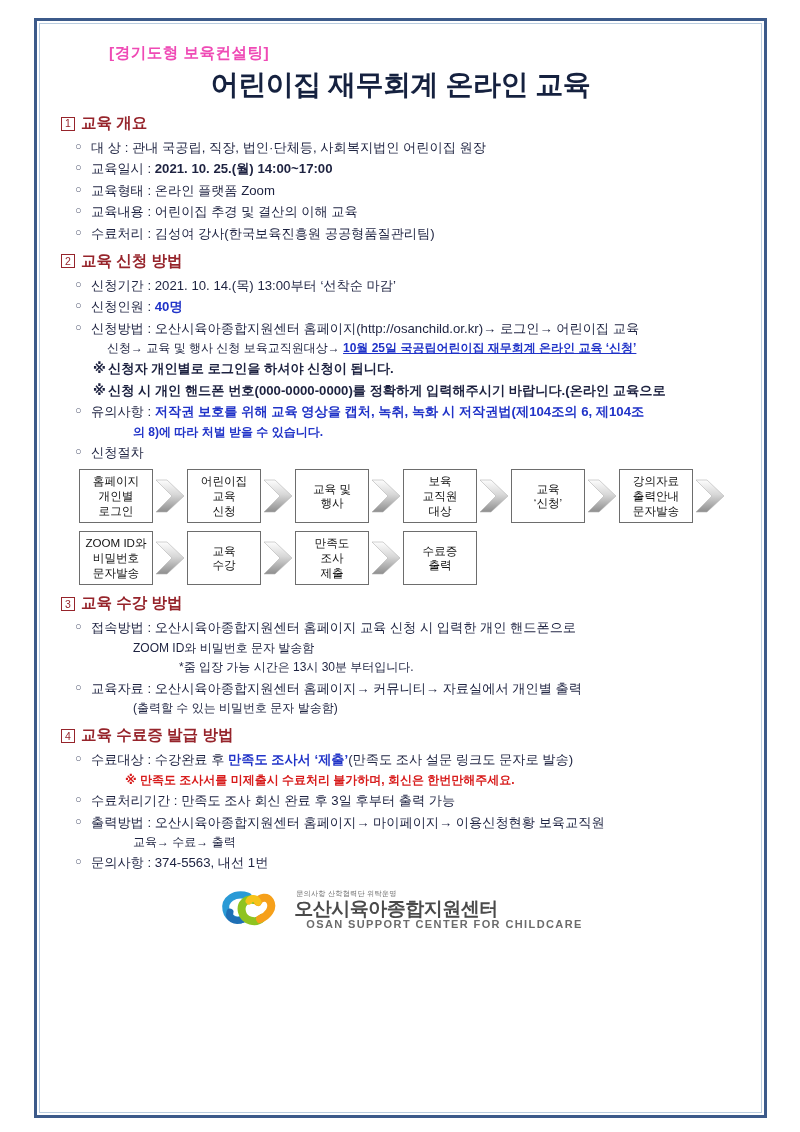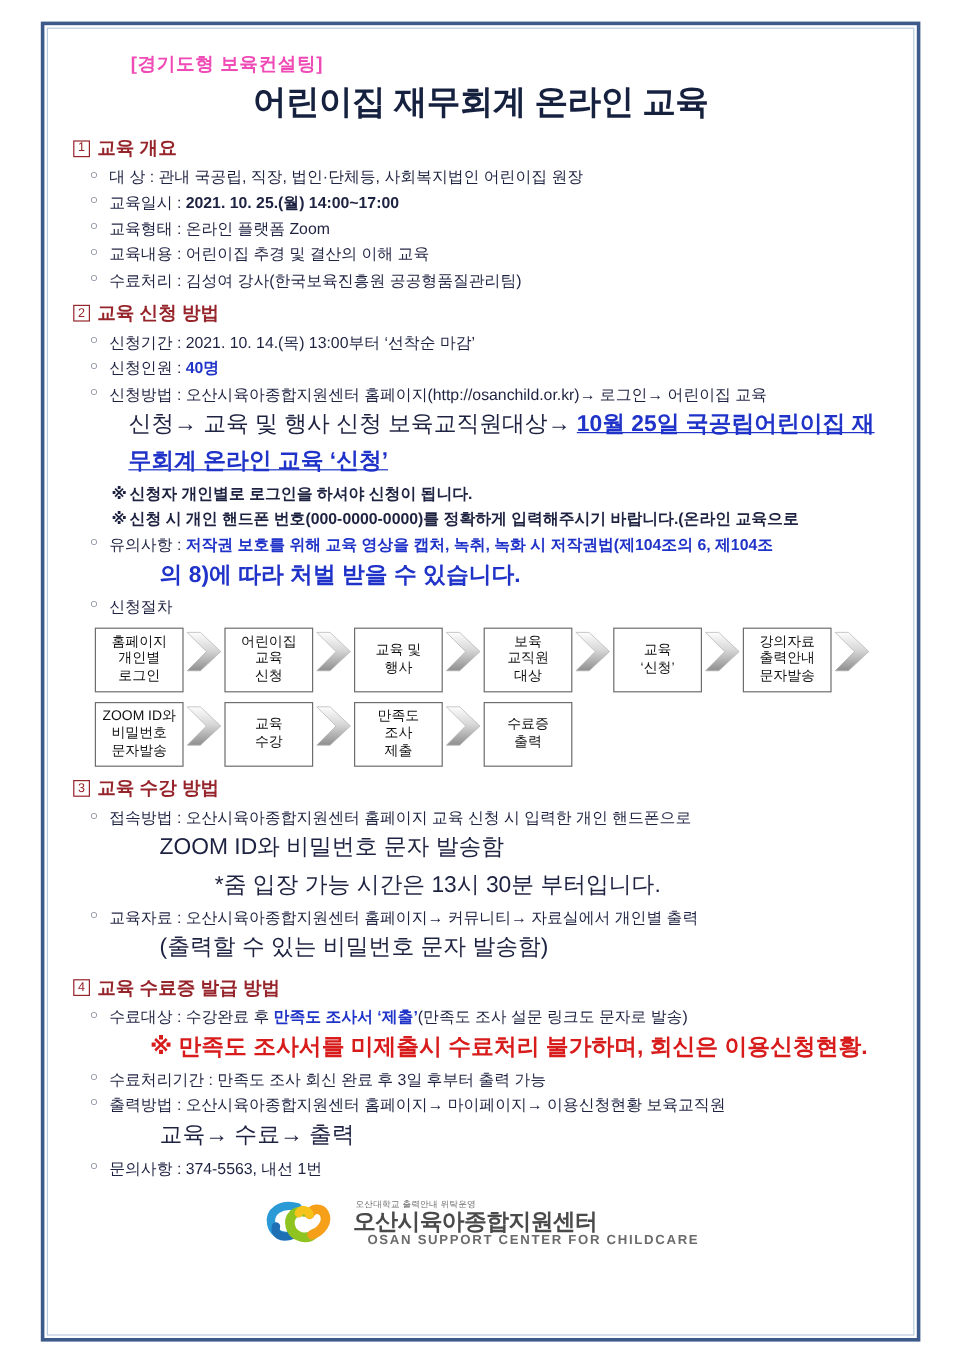--- a/index.html
+++ b/index.html
@@ -103,21 +103,21 @@
   .bullet {
     flex: 0 0 auto;
     width: 16px;
     font-size: 11px;
     color: #555b74;
     line-height: 1.75;
   }
   .line-text { flex: 1 1 auto; }
   .cont {
     margin-left: 48px;
-    font-size: 19px;
+    font-size: 12px;
     line-height: 1.62;
     color: #1d2240;
   }
   .cont.deep { margin-left: 74px; }
   .cont.deep2 { margin-left: 120px; }
   .note {
     display: flex;
     align-items: flex-start;
     font-size: 13.2px;
     line-height: 1.62;
@@ -135,21 +135,21 @@
   .ul { text-decoration: underline; }
   .red { color: #d81c1c; font-weight: bold; }
   .bold { font-weight: bold; }
 
   
   .flow {
     margin: 6px 0 4px 20px;
   }
   .flow-row {
     display: flex;
-    align-items: flex-start;
+    align-items: center;
     margin-bottom: 8px;
   }
   .flow-box {
     border: 1px solid #6d6d6d;
     background: #fff;
     width: 74px;
     height: 54px;
     display: flex;
     flex-direction: column;
     align-items: center;
@@ -381,21 +381,21 @@
       <div class="cont deep">(출력할 수 있는 비밀번호 문자 발송함)</div>
 
       <div class="sec-head">
         <span class="sec-num">4</span>
         <span>교육 수료증 발급 방법</span>
       </div>
       <div class="line">
         <span class="bullet">○</span>
         <span class="line-text"><span>수료대상</span> : <span>수강완료 후 </span><span class="blue">만족도 조사서 ‘제출’</span><span>(만족도 조사 설문 링크도 문자로 발송)</span></span>
       </div>
-      <div class="cont red" style="margin-left:66px;">※ 만족도 조사서를 미제출시 수료처리 불가하며, 회신은 이용신청현황.</div>
+      <div class="cont red" style="margin-left:66px;">※ 만족도 조사서를 미제출시 수료처리 불가하며, 회신은 한번만해주세요.</div>
       <div class="line">
         <span class="bullet">○</span>
         <span class="line-text"><span>수료처리기간</span> : <span>만족도 조사 회신 완료 후 3일 후부터 출력 가능</span></span>
       </div>
       <div class="line">
         <span class="bullet">○</span>
         <span class="line-text"><span>출력방법</span> : <span>오산시육아종합지원센터 홈페이지→ 마이페이지→ 이용신청현황 보육교직원</span></span>
       </div>
       <div class="cont deep">교육→ 수료→ 출력</div>
       <div class="line">
@@ -406,21 +406,21 @@
       <div class="footer">
         <div class="logo-wrap">
           <svg width="68" height="44" viewBox="0 0 68 44">
             <path d="M30 8 C16 4, 6 12, 8 22 C10 32, 22 34, 26 30" fill="none" stroke="#2a9ad6" stroke-width="7" stroke-linecap="round"></path>
             <path d="M26 31 C16 35, 10 30, 12 24" fill="none" stroke="#1f6fb5" stroke-width="7" stroke-linecap="round"></path>
             <path d="M36 12 C28 10, 22 16, 24 24 C26 33, 38 36, 44 30" fill="none" stroke="#8fc320" stroke-width="8" stroke-linecap="round"></path>
             <path d="M42 31 C50 28, 56 20, 52 13 C49 8, 42 9, 40 14" fill="none" stroke="#f6a01a" stroke-width="8" stroke-linecap="round"></path>
             <path d="M40 14 C38 10, 33 9, 31 13" fill="none" stroke="#f6c31a" stroke-width="7" stroke-linecap="round"></path>
           </svg>
           <div class="logo-text">
-            <div class="logo-tag">오산대학교 출력안내 위탁운영</div>
+            <div class="logo-tag">문의사항 산학협력단 위탁운영</div>
             <div class="logo-kr">오산시육아종합지원센터</div>
             <div class="logo-en">OSAN SUPPORT CENTER FOR CHILDCARE</div>
           </div>
         </div>
       </div>
 
     </div>
   </div>
 </div>
 

